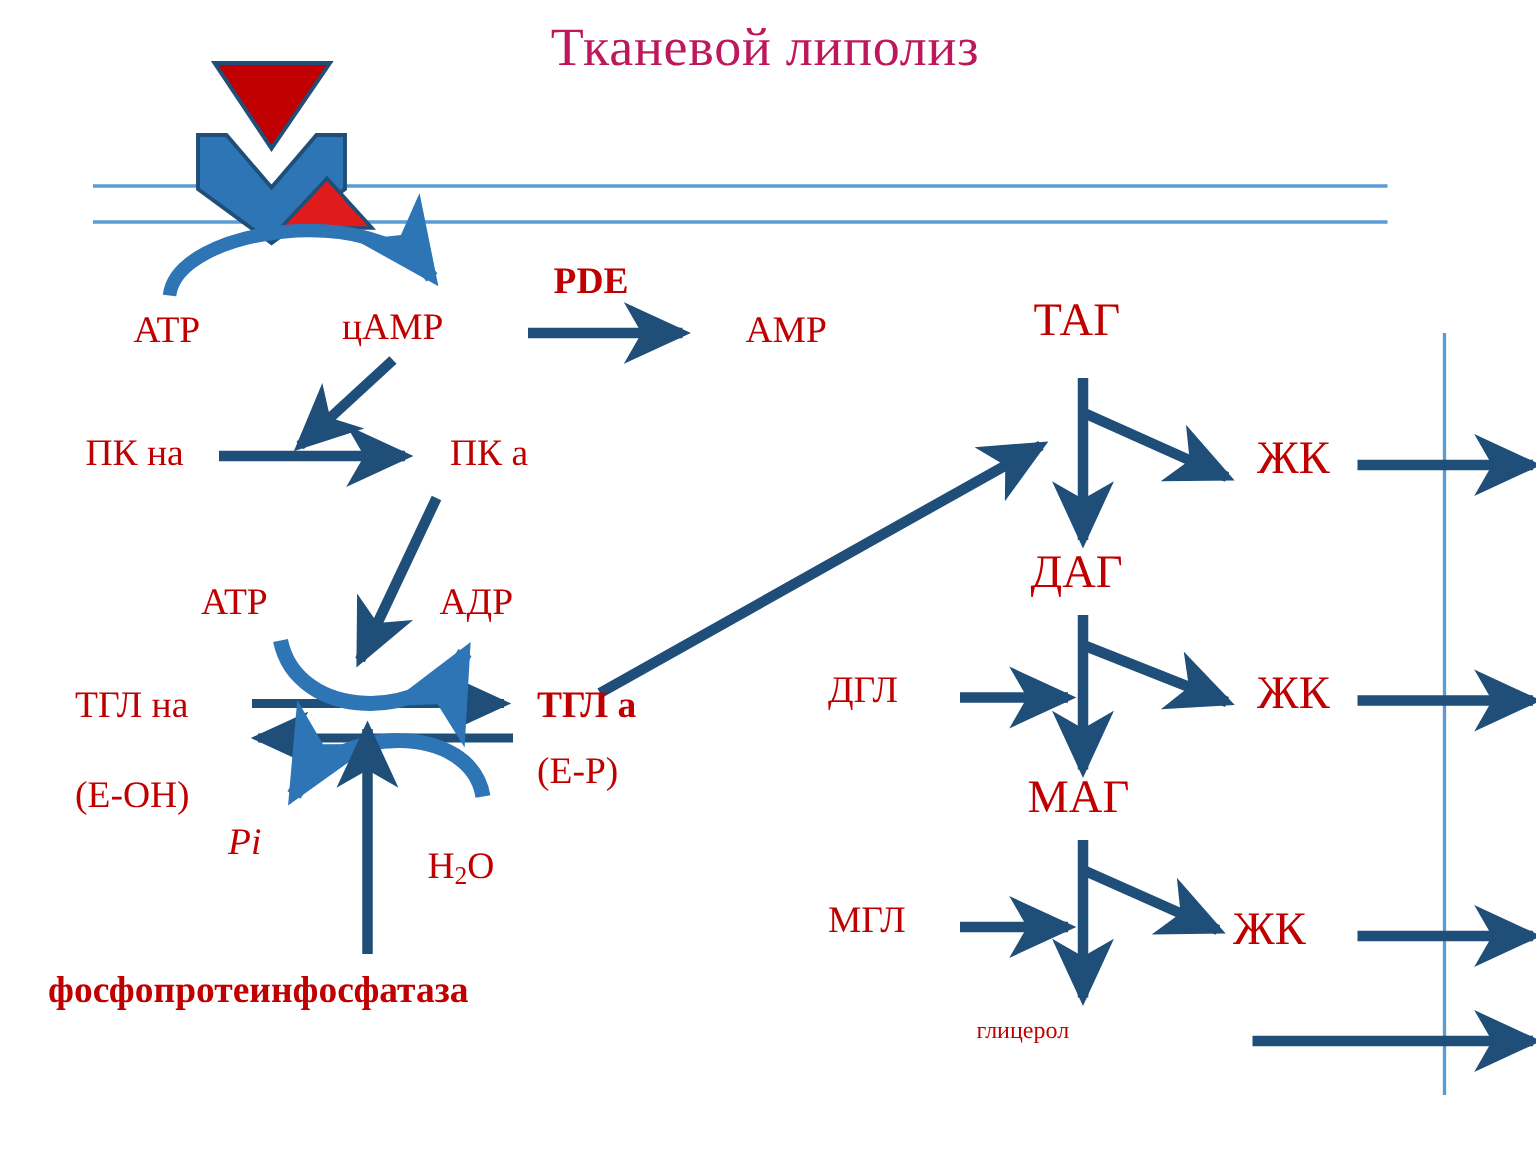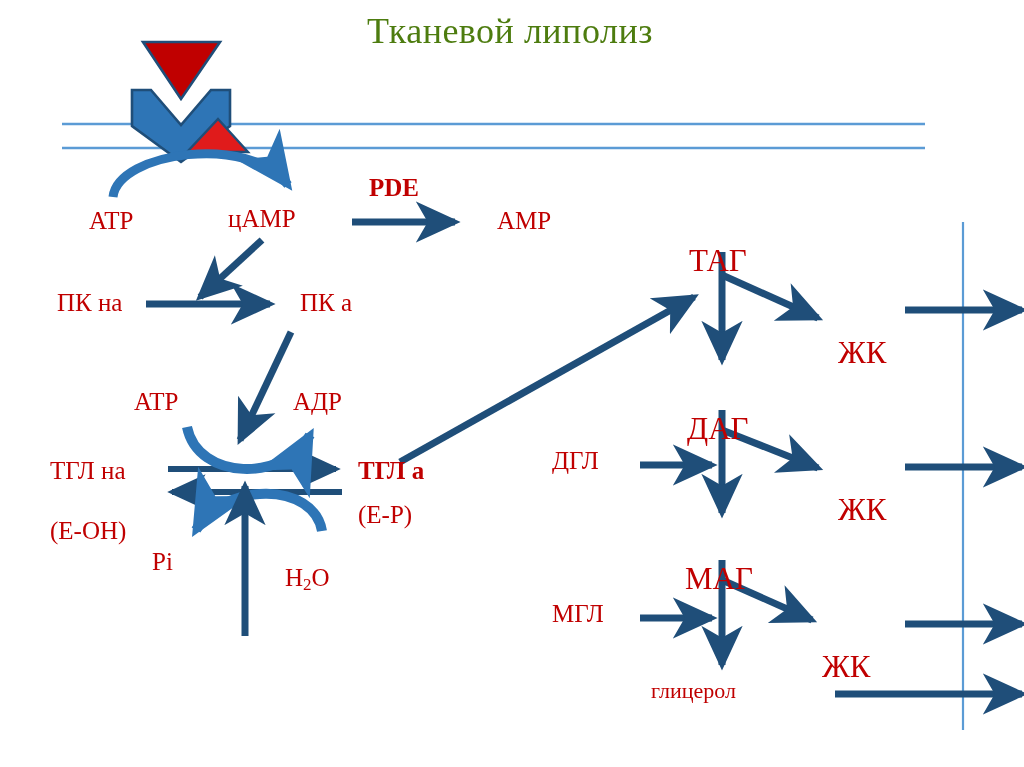--- a/index.html
+++ b/index.html
@@ -14,28 +14,28 @@
     position:absolute;
     color:#C00000;
     font-family:"Liberation Serif", serif;
     white-space:nowrap;
     line-height:1;
   }
   #title{
     left:0;right:4px;top:10px;
     text-align:center;
     font-size:36px;
-    color:#4d7c0f;
+    color:#be185d;
     position:absolute;
     font-family:"Liberation Serif", serif;
     letter-spacing:0.5px;
   }
-  .big{font-size:31px;margin-top:48px;}
+  .big{font-size:31px;}
   .mid{font-size:25px;}
-  .sml{font-size:22px;}
+  .sml{font-size:16px;}
   .bold{font-weight:bold;}
   svg.layer{
     position:absolute;left:0;top:0;width:1024px;height:767px;
     pointer-events:none;
   }
   .sub{font-size:0.68em;vertical-align:-0.25em;}
 </style>
 </head>
 <body>
 
@@ -125,24 +125,25 @@
   <div class="lbl mid" style="left:134px;top:389px;">ATP</div>
 
   <div class="lbl mid" style="left:293px;top:389px;text-align:center;">АДР</div>
 
   <div class="lbl mid" style="left:50px;top:458px;text-align:right;">ТГЛ на</div>
   <div class="lbl mid" style="left:50px;top:502px;margin-top:16px;">(E-OH)</div>
 
   <div class="lbl mid" style="left:358px;top:458px;font-weight:bold;">ТГЛ a</div>
   <div class="lbl mid" style="left:358px;top:502px;">(E-P)</div>
 
-  <div class="lbl mid" style="left:152px;top:549px;">Pi</div>
+  <div class="lbl mid" style="left:152px;top:549px;font-style:italic;">Pi</div>
 
   <div class="lbl mid" style="left:285px;top:549px;margin-top:16px;"><span>H</span><span class="sub">2</span><span>O</span></div>
 
+  <div class="lbl mid bold" style="left:32px;top:648px;">фосфопротеинфосфатаза</div>
 
   <div class="lbl big" style="left:689px;top:197px;">ТАГ</div>
 
   <div class="lbl big" style="left:687px;top:365px;">ДАГ</div>
 
   <div class="lbl big" style="left:685px;top:515px;text-align:center;">МАГ</div>
 
   <div class="lbl sml" style="left:651px;top:680px;">глицерол</div>
 
   <div class="lbl mid" style="left:552px;top:448px;">ДГЛ</div>

